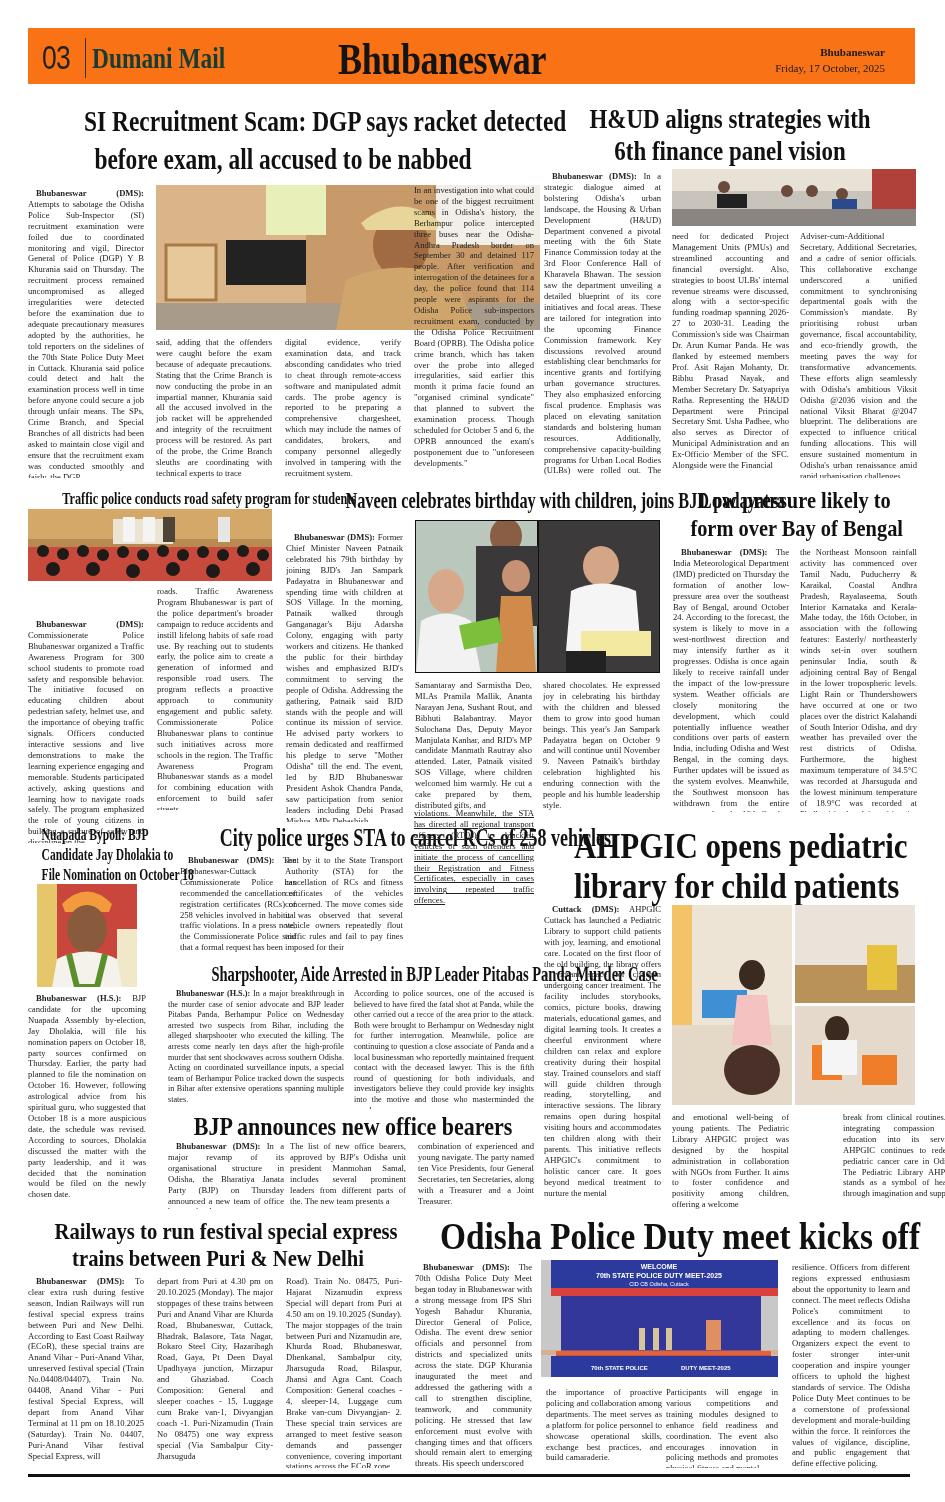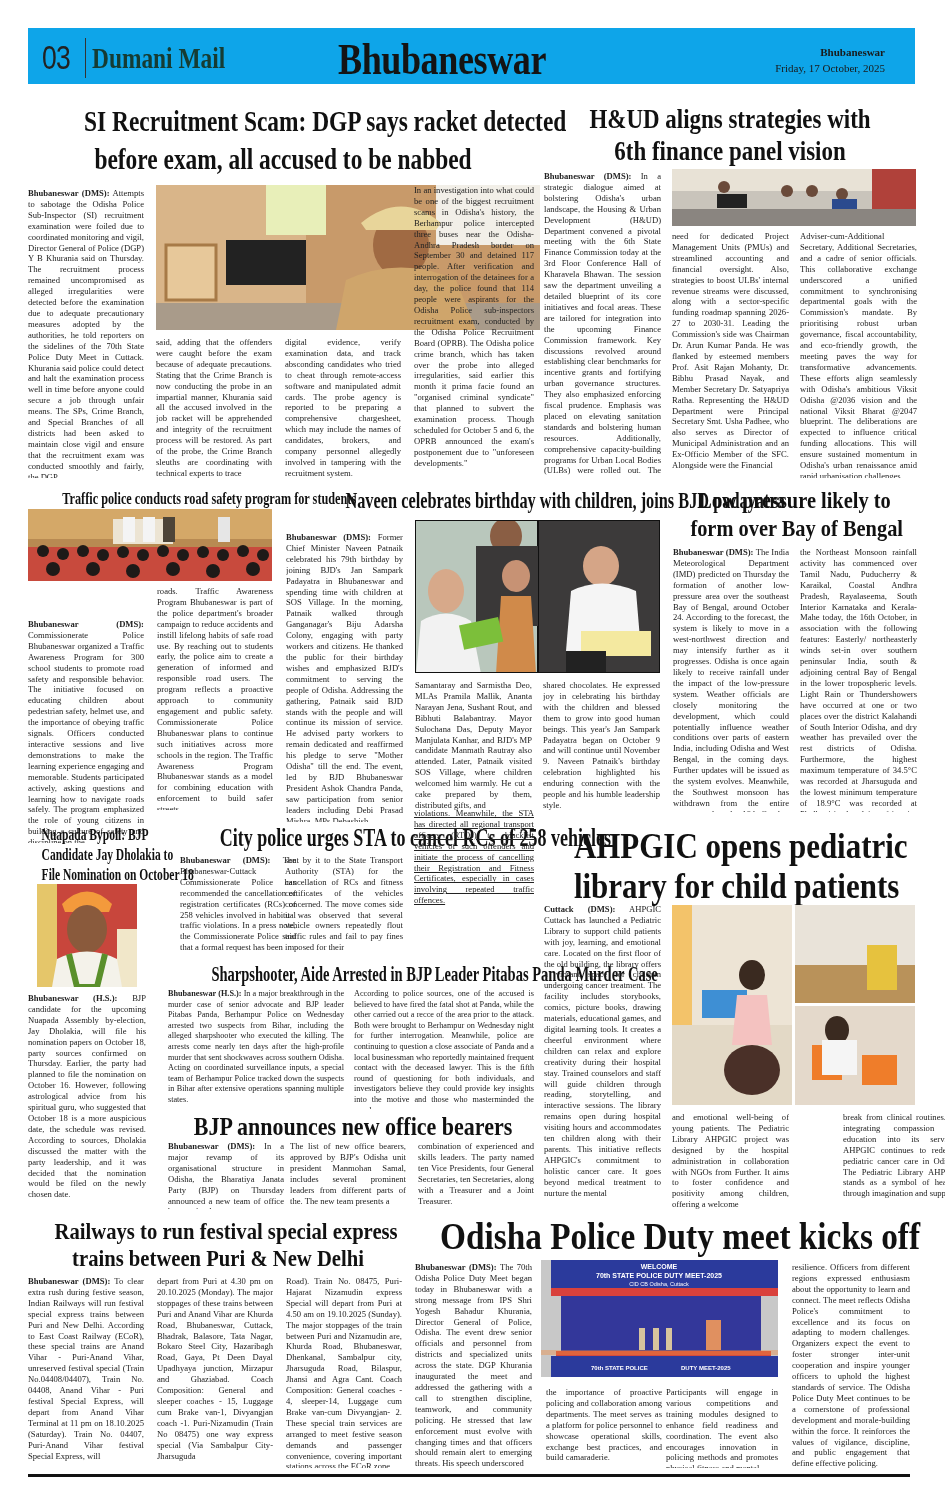--- a/index.html
+++ b/index.html
@@ -1,30 +1,30 @@
 <!DOCTYPE html>
 <html><head>
 <meta charset="utf-8">
 <style>
   * { box-sizing: border-box; margin: 0; padding: 0; }
   html, body { width: 945px; height: 1502px; background: #ffffff; overflow: hidden; }
   body { position: relative; font-family: "Liberation Serif", "DejaVu Serif", serif; color: #1a1a1a; }
 
-  .masthead { position: absolute; left: 28px; top: 28px; width: 887px; height: 56px; background: #0ea5e9; }
+  .masthead { position: absolute; left: 28px; top: 28px; width: 887px; height: 56px; background: #f97316; }
   .mh-page { position: absolute; left: 14px; top: 10px; font-family: "Liberation Sans", sans-serif; font-size: 34px; font-weight: 300; color: #222; letter-spacing: -1px; transform: scaleX(0.78); transform-origin: left; }
   .mh-divider { position: absolute; left: 57px; top: 10px; width: 1px; height: 40px; background: #333; }
   .mh-brand { position: absolute; left: 64px; top: 13px; font-family: "Liberation Serif", serif; font-weight: bold; font-size: 30px; color: #163c33; transform: scaleX(0.78); transform-origin: left; white-space: nowrap; }
   .mh-title { position: absolute; left: 310px; top: 6px; font-family: "Liberation Serif", serif; font-weight: bold; font-size: 44px; color: #141414; transform: scaleX(0.82); transform-origin: left; white-space: nowrap; letter-spacing: -0.5px; }
   .mh-right { position: absolute; right: 30px; top: 16px; text-align: right; font-size: 11px; line-height: 16px; }
   .mh-city { font-weight: bold; }
 
   .hl { position: absolute; font-family: "Liberation Serif", serif; font-weight: bold; color: #111; text-align: center; line-height: 1.15; white-space: nowrap; }
   .body-text { position: absolute; font-size: 8.6px; line-height: 10.9px; text-align: justify; color: #222; overflow: hidden; }
   .body-text p { margin: 0; }
-  .dateline { font-weight: bold; }
+  .dateline { font-weight: bold; margin-left: 8px; }
   .photo { position: absolute; overflow: hidden; }
   .rule { position: absolute; background: #111; }
 </style>
 </head>
 <body>
 
 <header class="masthead">
   <span class="mh-page">03</span>
   <span class="mh-divider"></span>
   <span class="mh-brand">Dumani Mail</span>
@@ -196,21 +196,21 @@
     </div>
   <div class="body-text" style="left:354px;top:989px;width:180px;height:120px;font-size:8.2px;line-height:10.6px;">According to police sources, one of the accused is believed to have fired the fatal shot at Panda, while the other carried out a recce of the area prior to the attack. Both were brought to Berhampur on Wednesday night for further interrogation. Meanwhile, police are continuing to question a close associate of Panda and a local businessman who reportedly maintained frequent contact with the deceased lawyer. This is the fifth round of questioning for both individuals, and investigators believe they could provide key insights into the motive and those who masterminded the murder.</div>
 </section>
 
 <section>
   <div class="hl" style="left:168px;top:1113px;width:370px;font-size:25px;transform:scaleX(0.88);transform-origin:center top;">BJP announces new office bearers</div>
   <div class="body-text" style="left:168px;top:1141px;width:116px;height:68px;">
       <p><span class="dateline">Bhubaneswar (DMS):</span> <span>In a major revamp of its organisational structure in Odisha, the Bharatiya Janata Party (BJP) on Thursday announced a new team of office bearers for the state.</span></p>
     </div>
   <div class="body-text" style="left:290px;top:1141px;width:116px;height:68px;">The list of new office bearers, approved by BJP's Odisha unit president Manmohan Samal, includes several prominent leaders from different parts of the. The new team presents a</div>
-  <div class="body-text" style="left:418px;top:1141px;width:116px;height:68px;">combination of experienced and skills leaders. The party named ten Vice Presidents, four General Secretaries, ten Secretaries, along with a Treasurer and a Joint Treasurer.</div>
+  <div class="body-text" style="left:418px;top:1141px;width:116px;height:68px;">combination of experienced and young navigate. The party named ten Vice Presidents, four General Secretaries, ten Secretaries, along with a Treasurer and a Joint Treasurer.</div>
 </section>
 
 <section>
   <div class="hl" style="left:548px;top:826px;width:370px;font-size:36px;transform:scaleX(0.86);transform-origin:center top;">AHPGIC opens pediatric</div>
   <div class="hl" style="left:548px;top:866px;width:370px;font-size:36px;transform:scaleX(0.86);transform-origin:center top;">library for child patients</div>
   <div class="body-text" style="left:544px;top:904px;width:117px;height:305px;">
       <p><span class="dateline">Cuttack (DMS):</span> <span>AHPGIC Cuttack has launched a Pediatric Library to support child patients with joy, learning, and emotional care. Located on the first floor of the old building, the library offers a vibrant space for children undergoing cancer treatment. The facility includes storybooks, comics, picture books, drawing materials, educational games, and digital learning tools. It creates a cheerful environment where children can relax and explore creativity during their hospital stay. Trained counselors and staff will guide children through reading, storytelling, and interactive sessions. The library remains open during hospital visiting hours and accommodates ten children along with their parents. This initiative reflects AHPGIC's commitment to holistic cancer care. It goes beyond medical treatment to nurture the mental</span></p>
     </div>
   <div class="photo" style="left:672px;top:905px;width:243px;height:200px;">
     <svg width="243" height="200" viewBox="0 0 243 200" preserveAspectRatio="none">

